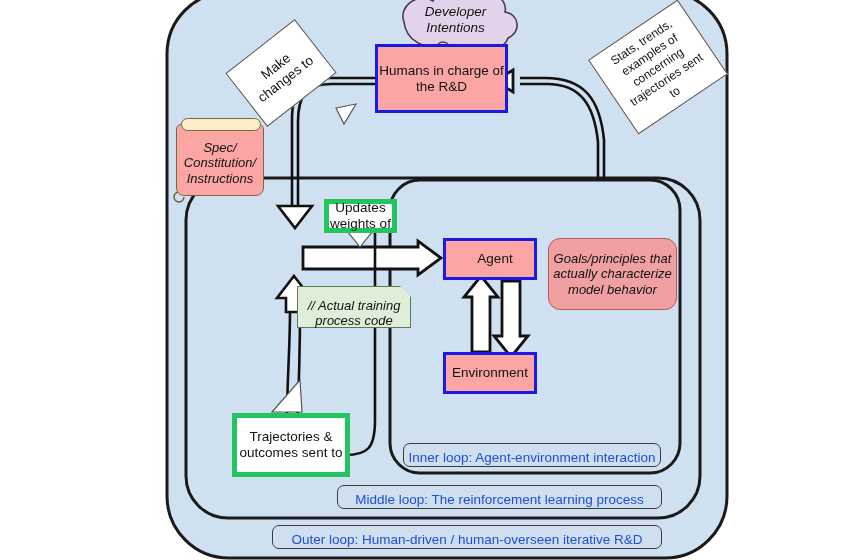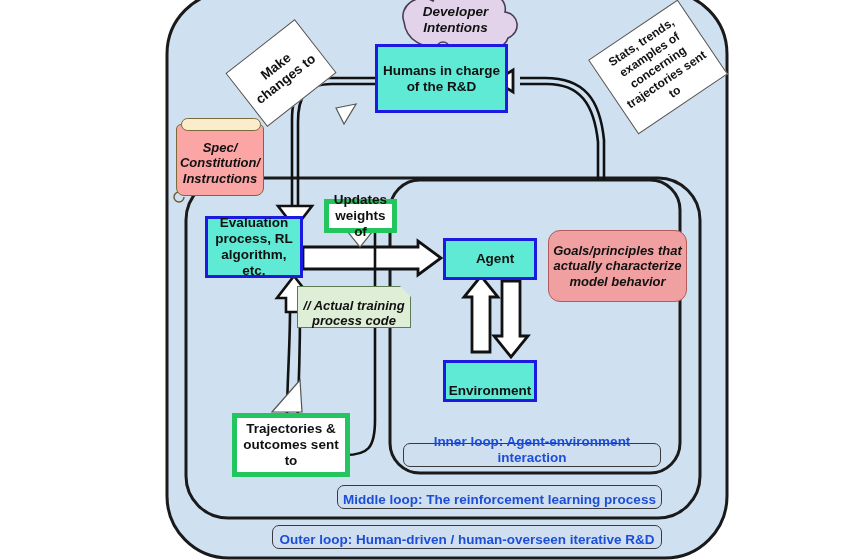--- a/index.html
+++ b/index.html
@@ -1,23 +1,23 @@
 <!DOCTYPE html>
 <html><head>
 <meta charset="utf-8">
 <style>
   html,body{margin:0;padding:0;background:#ffffff;}
   body{width:850px;height:560px;overflow:hidden;
        font-family:"Liberation Sans","DejaVu Sans",sans-serif;}
-  #stage{position:relative;width:850px;height:560px;background:#ffffff;font-weight:bold;}
+  #stage{position:relative;width:850px;height:560px;background:#ffffff;}
   svg{position:absolute;left:0;top:0;}
   .lbl{position:absolute;box-sizing:border-box;display:flex;
        align-items:center;justify-content:center;text-align:center;
        line-height:1.18;color:#111;}
-  .boxblue{border:3px solid #1a1ae0;background:#5eead4;font-size:13.5px;}
+  .boxblue{border:3px solid #1a1ae0;background:#fca5a5;font-size:13.5px;}
   .loopchip{border:1px solid #3a3a3a;border-radius:7px;background:#cfdff0;
             font-size:13.5px;color:#1d4ed8;align-items:flex-end;}
   .callout{background:#ffffff;border:5px solid #22c55e;font-size:13.5px;}
   .note-yellow{background:#fbeccb;font-size:13px;font-style:italic;}
   .note-green{background:#dfeed6;font-size:13px;font-style:italic;}
   .pill-red{background:#f0a0a0;border:1px solid #b35a5a;border-radius:12px;
             font-size:13px;font-style:italic;}
   .cloudtxt{font-size:13.5px;font-style:italic;color:#111;}
   .rot-make{font-size:13.5px;line-height:1.2;}
   .rot-stats{font-size:12px;line-height:1.25;}
@@ -124,33 +124,30 @@
   <div style="position:absolute;left:176px;top:124px;width:86px;height:70px;
               background:#fca5a5;border:1.4px solid #7a6a3a;border-radius:5px 5px 8px 8px;
               box-shadow:0 0 0 0 transparent;">
     <div style="position:absolute;left:4px;top:-7px;width:78px;height:11px;background:#fbeccb;
                 border:1.4px solid #7a6a3a;border-radius:7px;"></div>
     <div class="lbl note-yellow" style="left:0;top:8px;width:86px;height:60px;flex-direction:column;background:transparent;">
       <span>Spec/ Constitution/ Instructions</span>
     </div>
   </div>
 
-  <div class="lbl boxblue" style="left:205px;top:216px;width:98px;height:62px;">
-    <span>Evaluation process, RL algorithm, etc.</span>
-  </div>
 
   <div class="lbl boxblue" style="left:443px;top:238px;width:94px;height:42px;padding-left:10px;">
     <span>Agent</span>
   </div>
 
-  <div class="lbl boxblue" style="left:443px;top:360px;width:94px;height:42px;align-items:flex-end;">
+  <div class="lbl boxblue" style="left:443px;top:352px;width:94px;height:42px;">
     <span>Environment</span>
   </div>
 
-  <div class="lbl pill-red" style="left:548px;top:230px;width:139px;height:72px;flex-direction:column;">
+  <div class="lbl pill-red" style="left:548px;top:238px;width:129px;height:72px;flex-direction:column;">
     <span>Goals/principles that actually characterize model behavior</span>
   </div>
 
   <div style="position:absolute;left:297px;top:286px;width:112px;height:40px;
               background:#dfeed6;border:1.4px solid #5d7a52;
               clip-path:polygon(0 0, calc(100% - 11px) 0, 100% 11px, 100% 100%, 0 100%);">
     <div class="lbl note-green" style="left:0;top:0;width:112px;height:52px;flex-direction:column;background:transparent;border-radius:20px;">
       <span>// Actual training process code</span>
     </div>
   </div>

